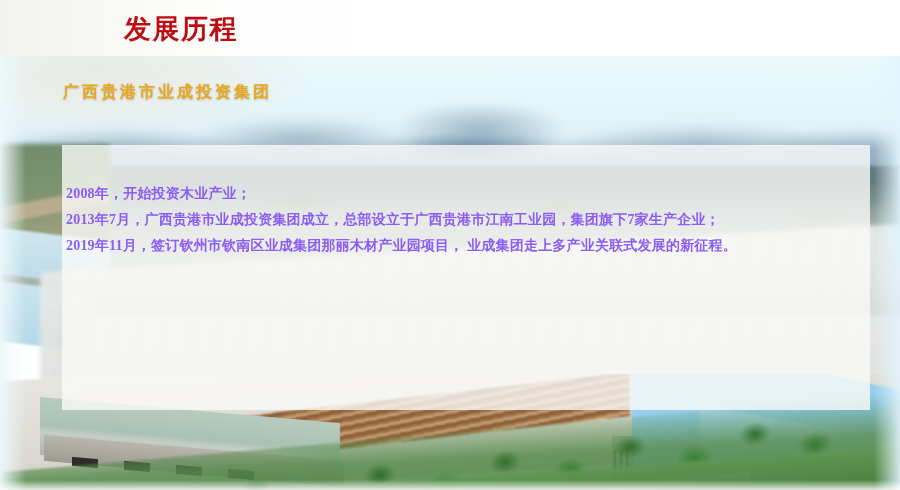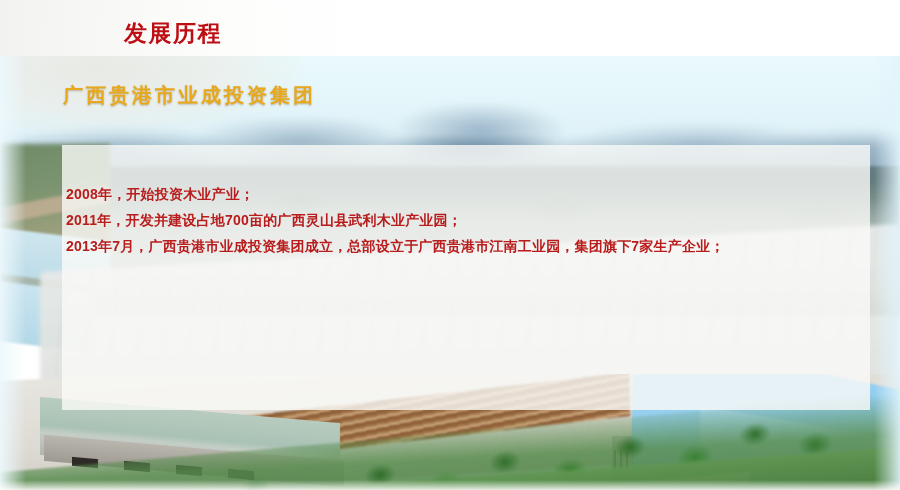--- a/index.html
+++ b/index.html
@@ -29,23 +29,23 @@
         #f2f2f0 0%,
         #f7f7f5 10%,
         #fdfdfc 24%,
         #ffffff 42%,
         #ffffff 100%);
     z-index: 40;
   }
   .header-title {
     position: absolute;
     left: 124px;
-    top: 18px;
+    top: 11px;
     font-family: Liberation Sans, sans-serif;
-    font-size: 23px;
+    font-size: 27px;
     font-weight: bold;
     letter-spacing: 1.5px;
     color: #BE0D12;
     white-space: nowrap;
     z-index: 41;
   }
 
   
   .photo {
     position: absolute;
@@ -338,21 +338,21 @@
     width: 26px; height: 442px;
     background: linear-gradient(270deg, rgba(226,244,252,0.9) 0%, rgba(226,244,252,0.0) 100%);
   }
 
   
   .company-title {
     position: absolute;
     left: 63px;
     top: 82px;
     font-family: "Liberation Serif", "DejaVu Serif", serif;
-    font-size: 20px;
+    font-size: 16px;
     font-weight: bold;
     letter-spacing: 3px;
     color: #E8A81C;
     text-shadow: 0 1px 2px rgba(90,70,20,0.35);
     white-space: nowrap;
     z-index: 30;
   }
 
   
   .text-card {
@@ -366,24 +366,24 @@
   }
 
   .timeline {
     position: absolute;
     left: 66px;
     top: 181px;
     width: 800px;
     z-index: 25;
   }
   .timeline-line {
-    font-family: Liberation Sans, sans-serif;
+    font-family: Liberation Serif, serif;
     font-size: 14px;
     font-weight: bold;
-    color: #b91c1c;
+    color: #8b5cf6;
     line-height: 26px;
     white-space: nowrap;
     letter-spacing: 0.2px;
   }
 </style>
 </head>
 <body>
 
 <div id="slide">
 
@@ -433,20 +433,20 @@
     <div class="photo-right-fade"></div>
     <div class="photo-bottom-fade"></div>
   </div>
 
   <div class="company-title">广西贵港市业成投资集团</div>
 
   <div class="text-card"></div>
 
   <div class="timeline">
     <div class="timeline-line">2008年，开始投资木业产业；</div>
-    <div class="timeline-line">2011年，开发并建设占地700亩的广西灵山县武利木业产业园；</div>
     <div class="timeline-line">2013年7月，广西贵港市业成投资集团成立，总部设立于广西贵港市江南工业园，集团旗下7家生产企业；</div>
+    <div class="timeline-line">2019年11月，签订钦州市钦南区业成集团那丽木材产业园项目， 业成集团走上多产业关联式发展的新征程。</div>
   </div>
 
   <div class="header-band"></div>
   <div class="header-title">发展历程</div>
 
 </div>
 
 </body></html>

